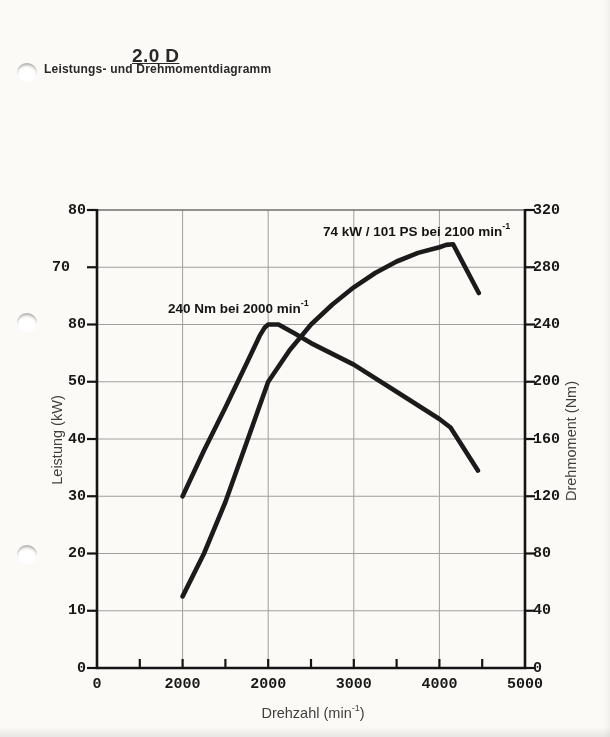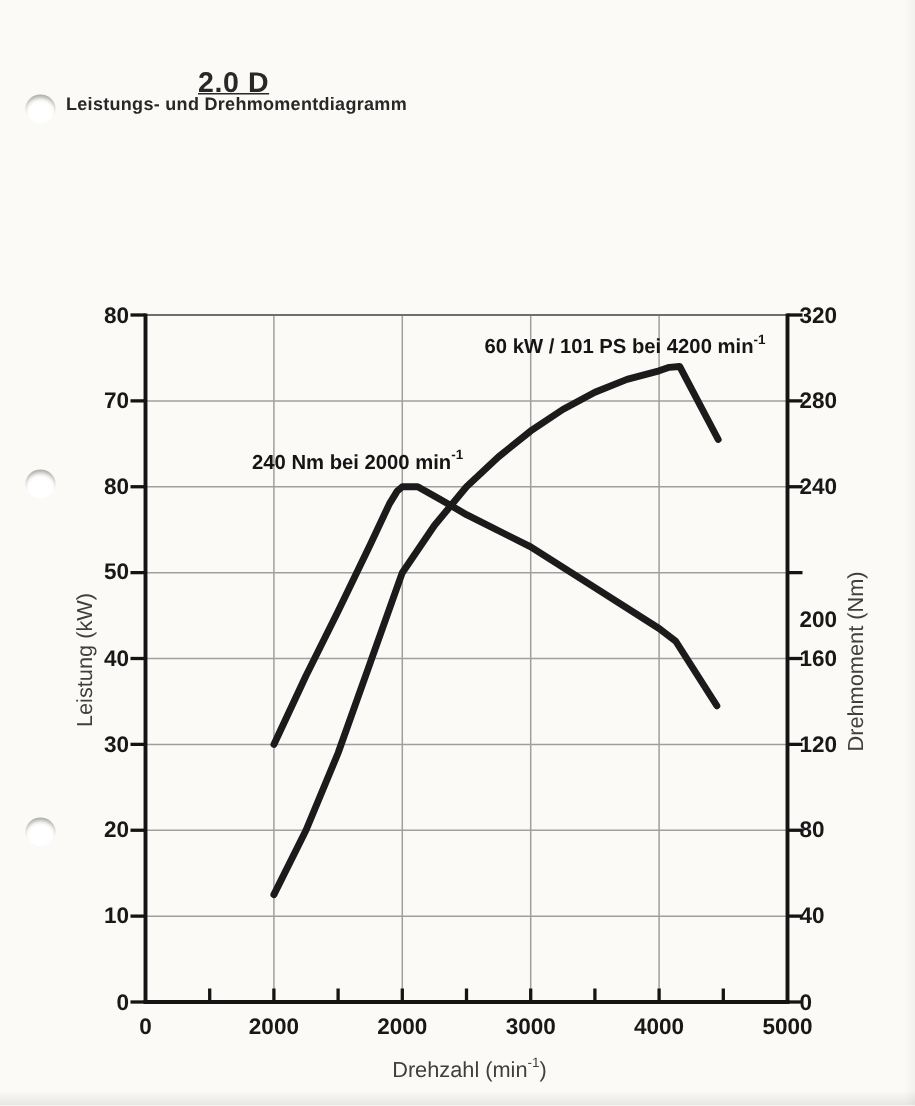--- a/index.html
+++ b/index.html
@@ -29,21 +29,21 @@
   
   #chart{position:absolute;left:0;top:0;width:610px;height:737px;}
   #chart-svg{position:absolute;left:0;top:0;}
   .grid{stroke:#9f9f9f;stroke-width:1;}
   .topline{stroke:#6e6e6e;stroke-width:1.4;}
   .axis{stroke:#141414;stroke-width:2.6;}
   .tick{stroke:#141414;stroke-width:2.2;}
   .curve{fill:none;stroke-width:4.6;stroke-linejoin:round;stroke-linecap:round;}
 
   #tick-labels{position:absolute;left:0;top:0;width:610px;height:737px;pointer-events:none;}
-  .ticklab{position:absolute;font-weight:bold;font-size:15px;color:#181818;line-height:17px;}
+  .ticklab{position:absolute;font-weight:bold;font-size:15px;color:#181818;line-height:17px;font-family:Liberation Mono, monospace;}
   .ticklab.left{width:46px;text-align:right;}
   .ticklab.right{width:52px;text-align:left;}
   .ticklab.bottom{width:60px;text-align:center;}
 
   .axis-label{position:absolute;font-weight:400;font-size:14.5px;color:#3f3f3f;white-space:nowrap;}
   #ylabel-left{left:57px;top:440px;transform:translate(-50%,-50%) rotate(-90deg);}
   #ylabel-right{left:571px;top:441px;transform:translate(-50%,-50%) rotate(-90deg);}
   #xlabel{left:313px;top:704px;transform:translateX(-50%);}
 
   .annot{position:absolute;font-weight:bold;font-size:13.5px;color:#151515;white-space:nowrap;}
@@ -110,41 +110,41 @@
     </svg>
 
   <div id="tick-labels">
       <span class="ticklab left" style="left: 40px; top: 659.5px;">0</span>
       <span class="ticklab left" style="left: 40px; top: 602.25px;">10</span>
       <span class="ticklab left" style="left: 40px; top: 545px;">20</span>
       <span class="ticklab left" style="left: 40px; top: 487.75px;">30</span>
       <span class="ticklab left" style="left: 40px; top: 430.5px;">40</span>
       <span class="ticklab left" style="left: 40px; top: 373.25px;">50</span>
       <span class="ticklab left" style="left: 40px; top: 316px;">80</span>
-      <span class="ticklab left" style="left: 40px; top: 258.75px;">70</span>
+      <span class="ticklab left" style="left: 24px; top: 258.75px;">70</span>
       <span class="ticklab left" style="left: 40px; top: 201.5px;">80</span>
       <span class="ticklab right" style="left: 533px; top: 659.5px;">0</span>
       <span class="ticklab right" style="left: 533px; top: 602.25px;">40</span>
       <span class="ticklab right" style="left: 533px; top: 545px;">80</span>
       <span class="ticklab right" style="left: 533px; top: 487.75px;">120</span>
       <span class="ticklab right" style="left: 533px; top: 430.5px;">160</span>
-      <span class="ticklab right" style="left: 533px; top: 373.25px; margin-top: 32px;">200</span>
+      <span class="ticklab right" style="left: 533px; top: 373.25px;">200</span>
       <span class="ticklab right" style="left: 533px; top: 316px;">240</span>
       <span class="ticklab right" style="left: 533px; top: 258.75px;">280</span>
       <span class="ticklab right" style="left: 533px; top: 201.5px;">320</span>
       <span class="ticklab bottom" style="left: 67px; top: 676px;">0</span>
       <span class="ticklab bottom" style="left: 152.6px; top: 676px;">2000</span>
       <span class="ticklab bottom" style="left: 238.2px; top: 676px;">2000</span>
       <span class="ticklab bottom" style="left: 323.8px; top: 676px;">3000</span>
       <span class="ticklab bottom" style="left: 409.4px; top: 676px;">4000</span>
       <span class="ticklab bottom" style="left: 495px; top: 676px;">5000</span>
     </div>
 
   <div class="axis-label" id="ylabel-left">Leistung (kW)</div>
   <div class="axis-label" id="ylabel-right">Drehmoment (Nm)</div>
   <div class="axis-label" id="xlabel"><span>Drehzahl (min</span><sup>-1</sup><span>)</span></div>
 
-  <div class="annot" id="annot-power"><span>60 kW / 101 PS bei 4200 min</span><sup>-1</sup><span></span></div>
+  <div class="annot" id="annot-power"><span>74 kW / 101 PS bei 2100 min</span><sup>-1</sup><span></span></div>
   <div class="annot" id="annot-torque"><span>240 Nm bei 2000 min</span><sup>-1</sup><span></span></div>
 </div>
 
 <div class="page-bottom-shadow"></div>
 <div class="page-right-shadow"></div>
 
 </body></html>

